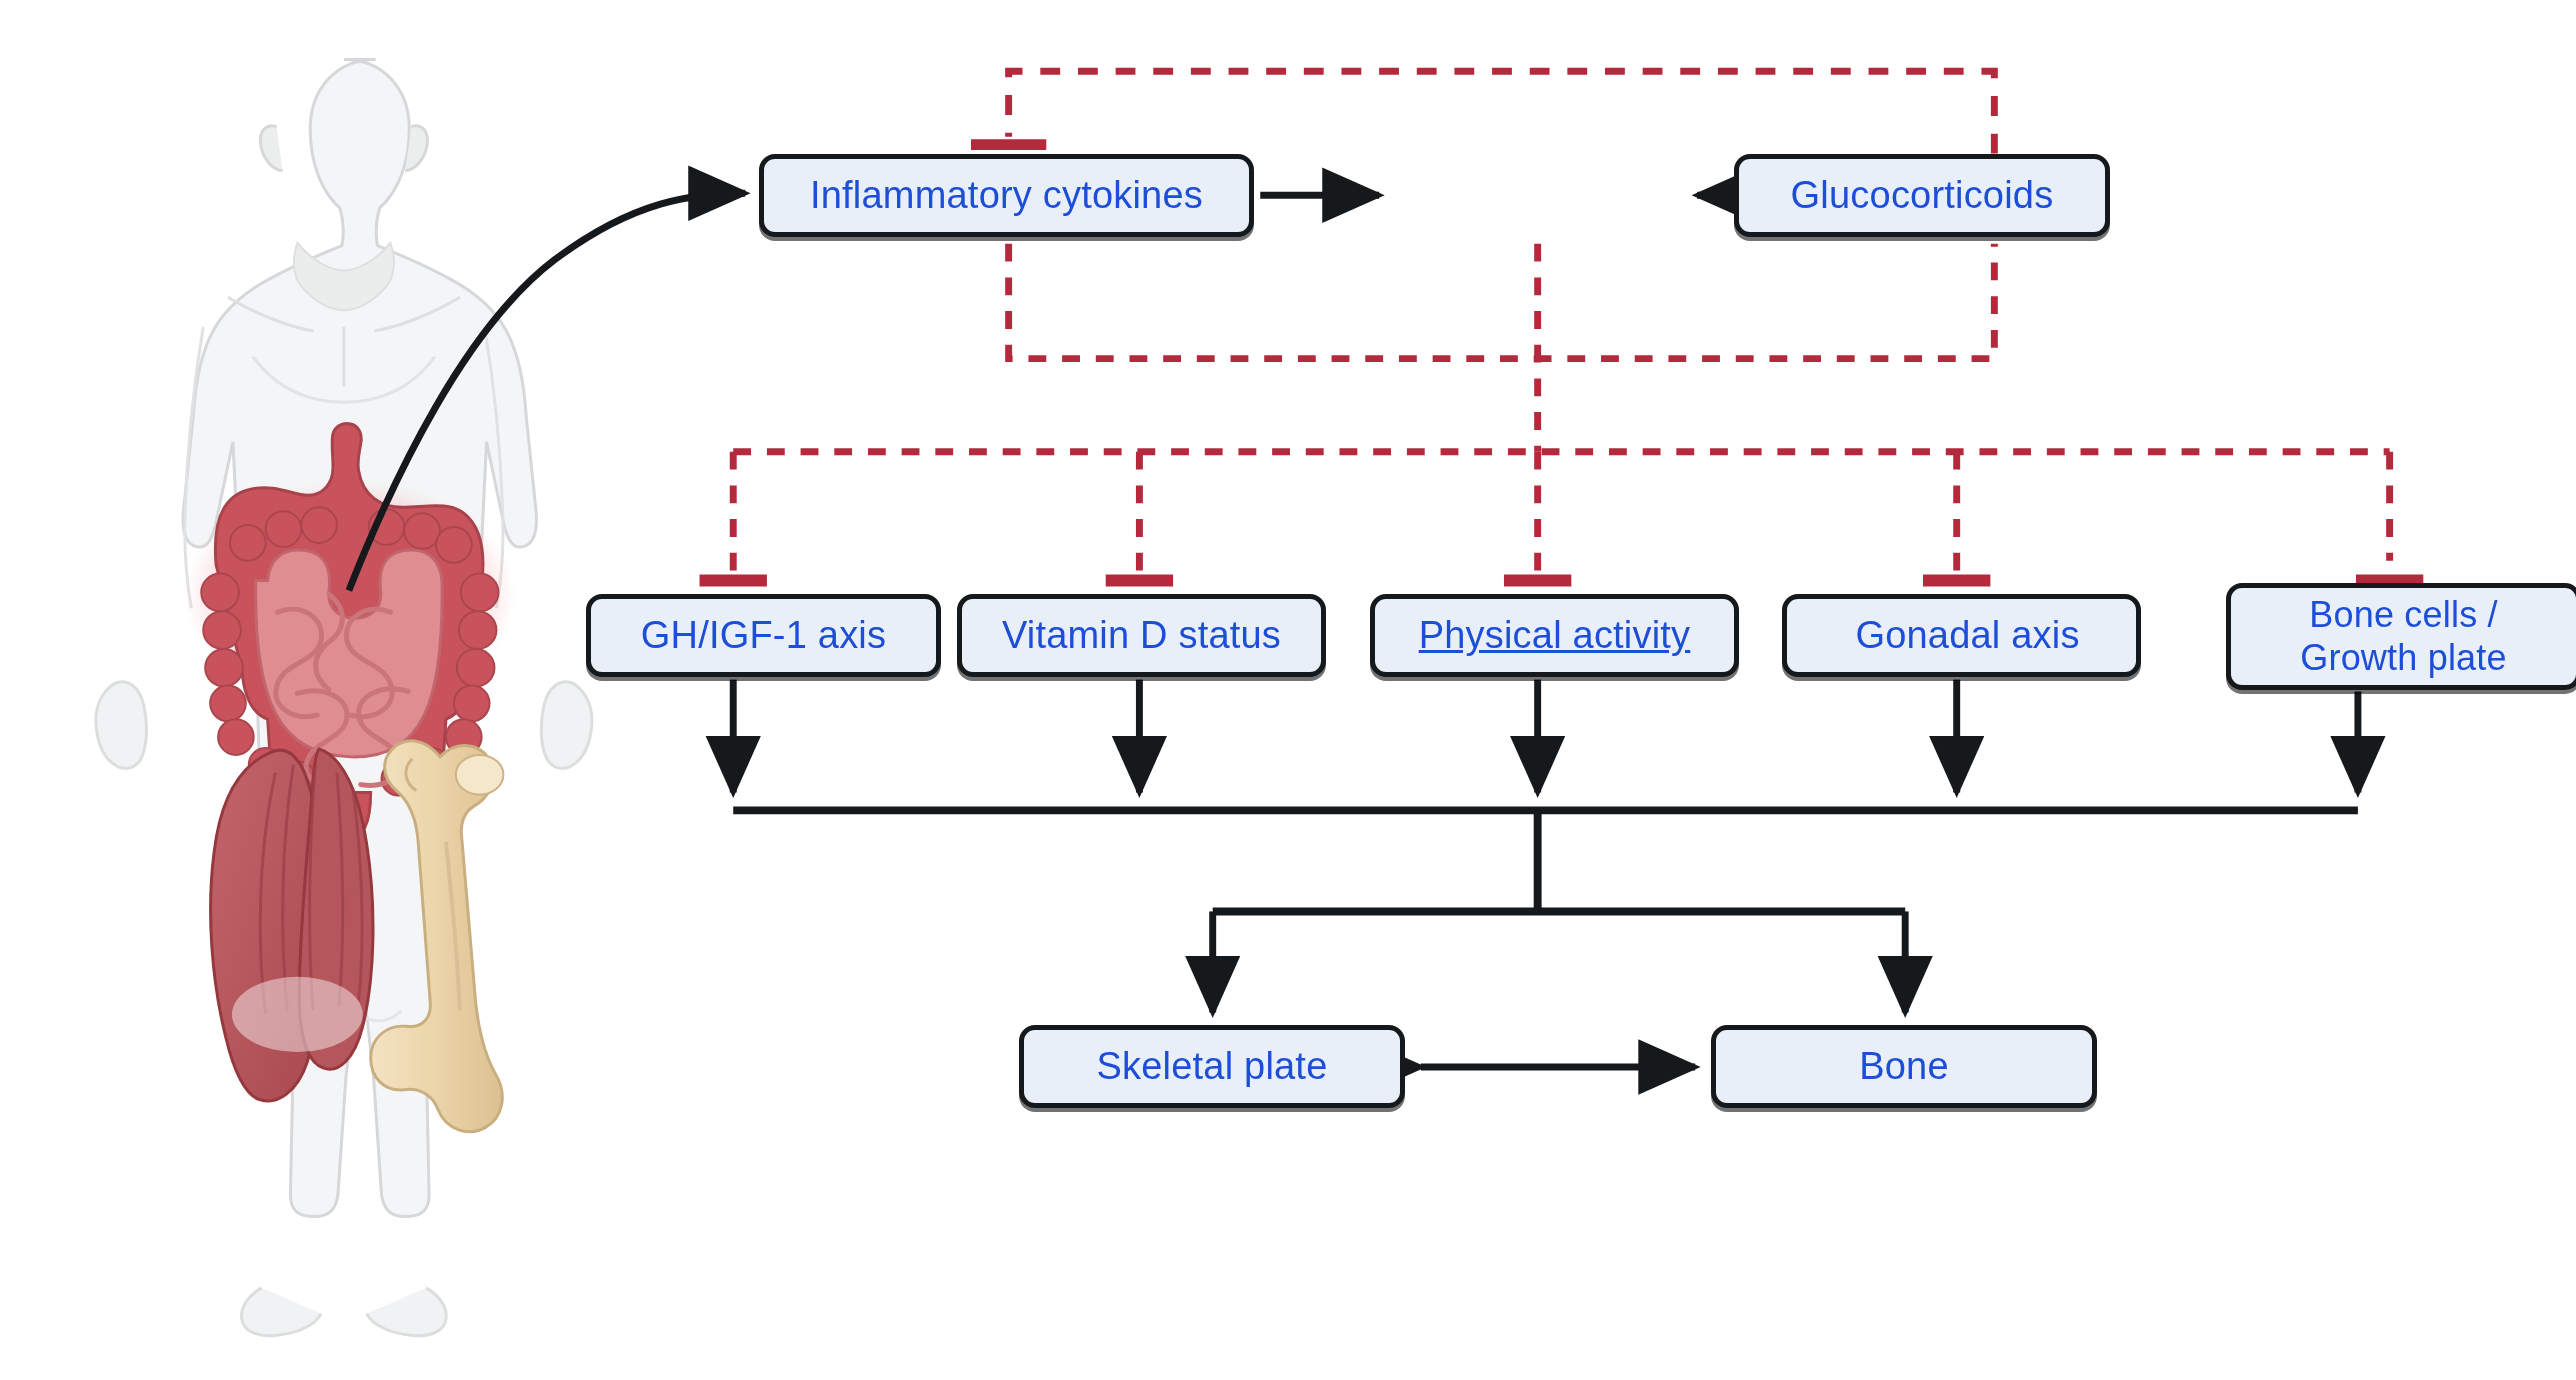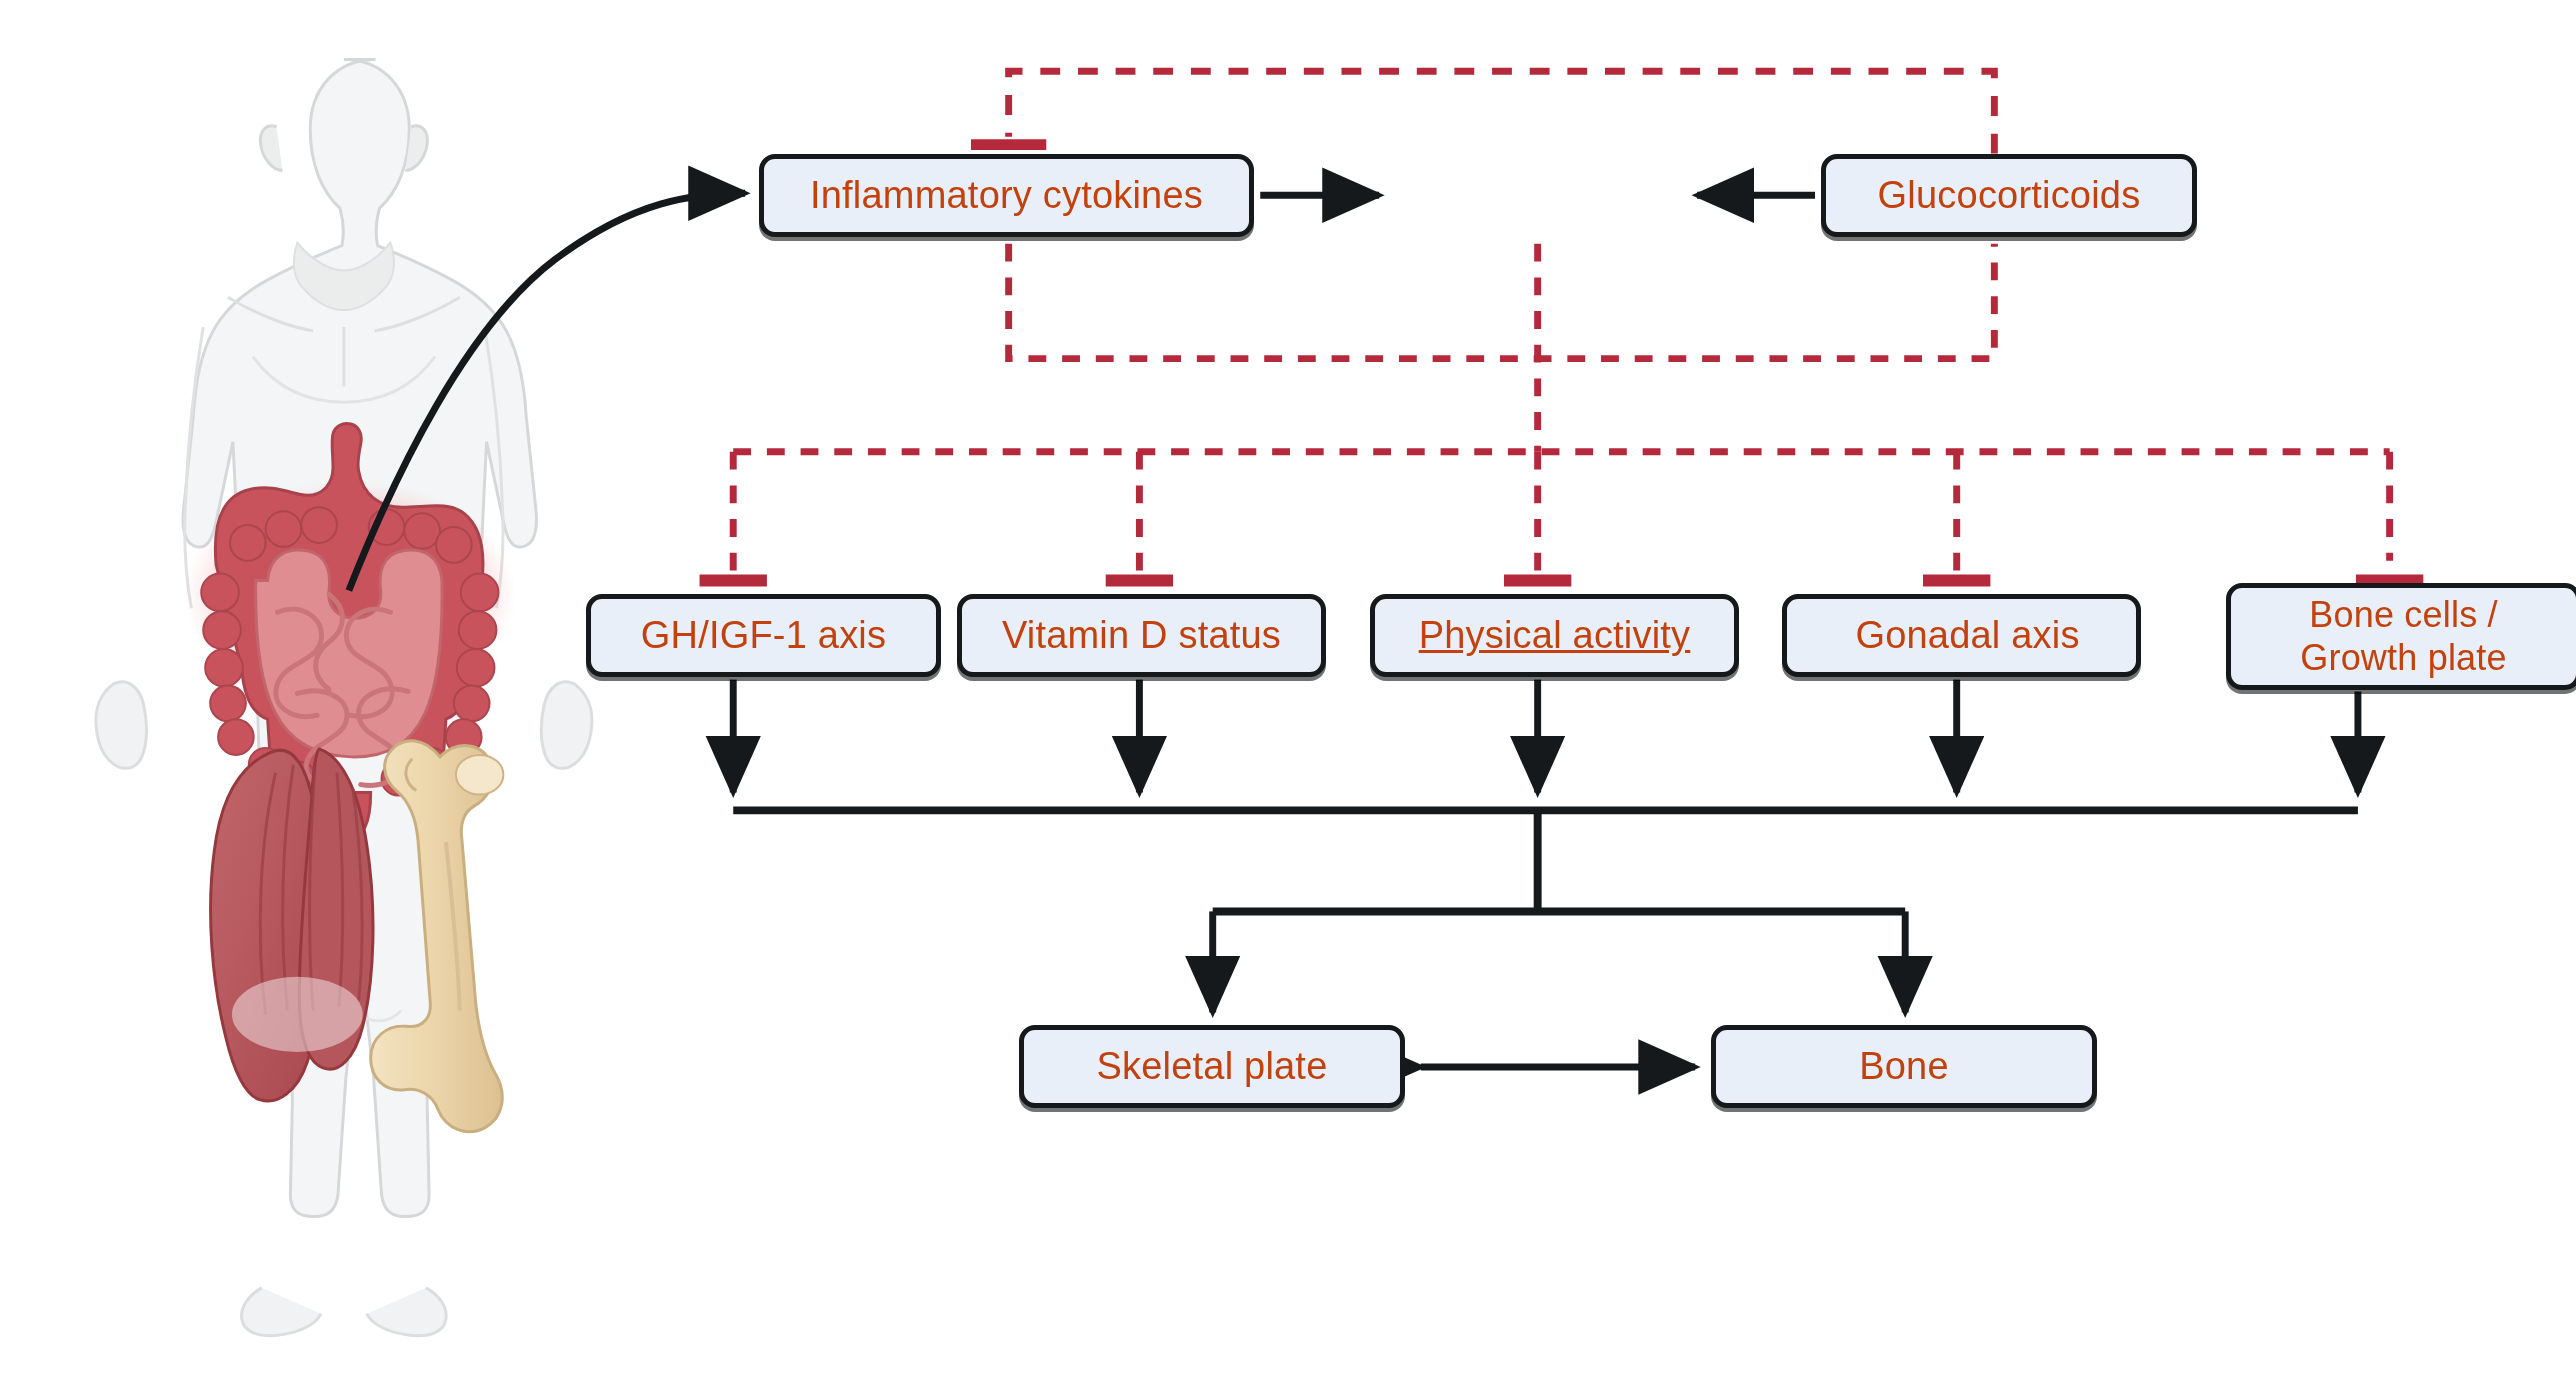--- a/index.html
+++ b/index.html
@@ -7,21 +7,21 @@
   #stage{position:relative;width:2576px;height:1380px;background:#ffffff;overflow:hidden;}
   #svg-layer{position:absolute;left:0;top:0;width:2576px;height:1380px;}
   .node{
     position:absolute;
     box-sizing:border-box;
     background:#e9eff8;
     border:5px solid #15191c;
     border-radius:16px;
     display:flex;align-items:center;justify-content:center;
     text-align:center;
-    color:#c2410c;
+    color:#1d4ed8;
     font-size:38px;
     line-height:1.18;
     letter-spacing:0.2px;
     box-shadow:0 4px 0 rgba(0,0,0,0.55);
   }
   .node span{display:block;padding:0 10px;white-space:pre-line;}
 </style>
 </head>
 <body>
 
@@ -217,21 +217,21 @@
     </g>
 
     <g stroke="#15191c" stroke-width="7" fill="none">
       <path d="M1434,1077 L1711,1077" marker-end="url(#ah)" marker-start="url(#ahb)"></path>
     </g>
   </svg>
 
   <div class="node" style="left: 759px; top: 154px; width: 495px; height: 83px; font-size: 38px; background: rgb(233, 239, 248); border-color: rgb(21, 25, 28);">
     <span>Inflammatory cytokines</span>
   </div>
-  <div class="node" style="left: 1821px; top: 154px; width: 376px; height: 83px; font-size: 38px; background: rgb(233, 239, 248); border-color: rgb(21, 25, 28);">
+  <div class="node" style="left: 1734px; top: 154px; width: 376px; height: 83px; font-size: 38px; background: rgb(233, 239, 248); border-color: rgb(21, 25, 28);">
     <span>Glucocorticoids</span>
   </div>
   <div class="node" style="left: 558px; top: 594px; width: 355px; height: 83px; font-size: 38px; background: rgb(233, 239, 248); border-color: rgb(21, 25, 28); margin-left: 28px;">
     <span>GH/IGF-1 axis</span>
   </div>
   <div class="node" style="left: 957px; top: 594px; width: 369px; height: 83px; font-size: 38px; background: rgb(233, 239, 248); border-color: rgb(21, 25, 28);">
     <span>Vitamin D status</span>
   </div>
   <div class="node" style="left: 1370px; top: 594px; width: 369px; height: 83px; font-size: 38px; background: rgb(233, 239, 248); border-color: rgb(21, 25, 28); text-decoration: underline;">
     <span>Physical activity</span>

